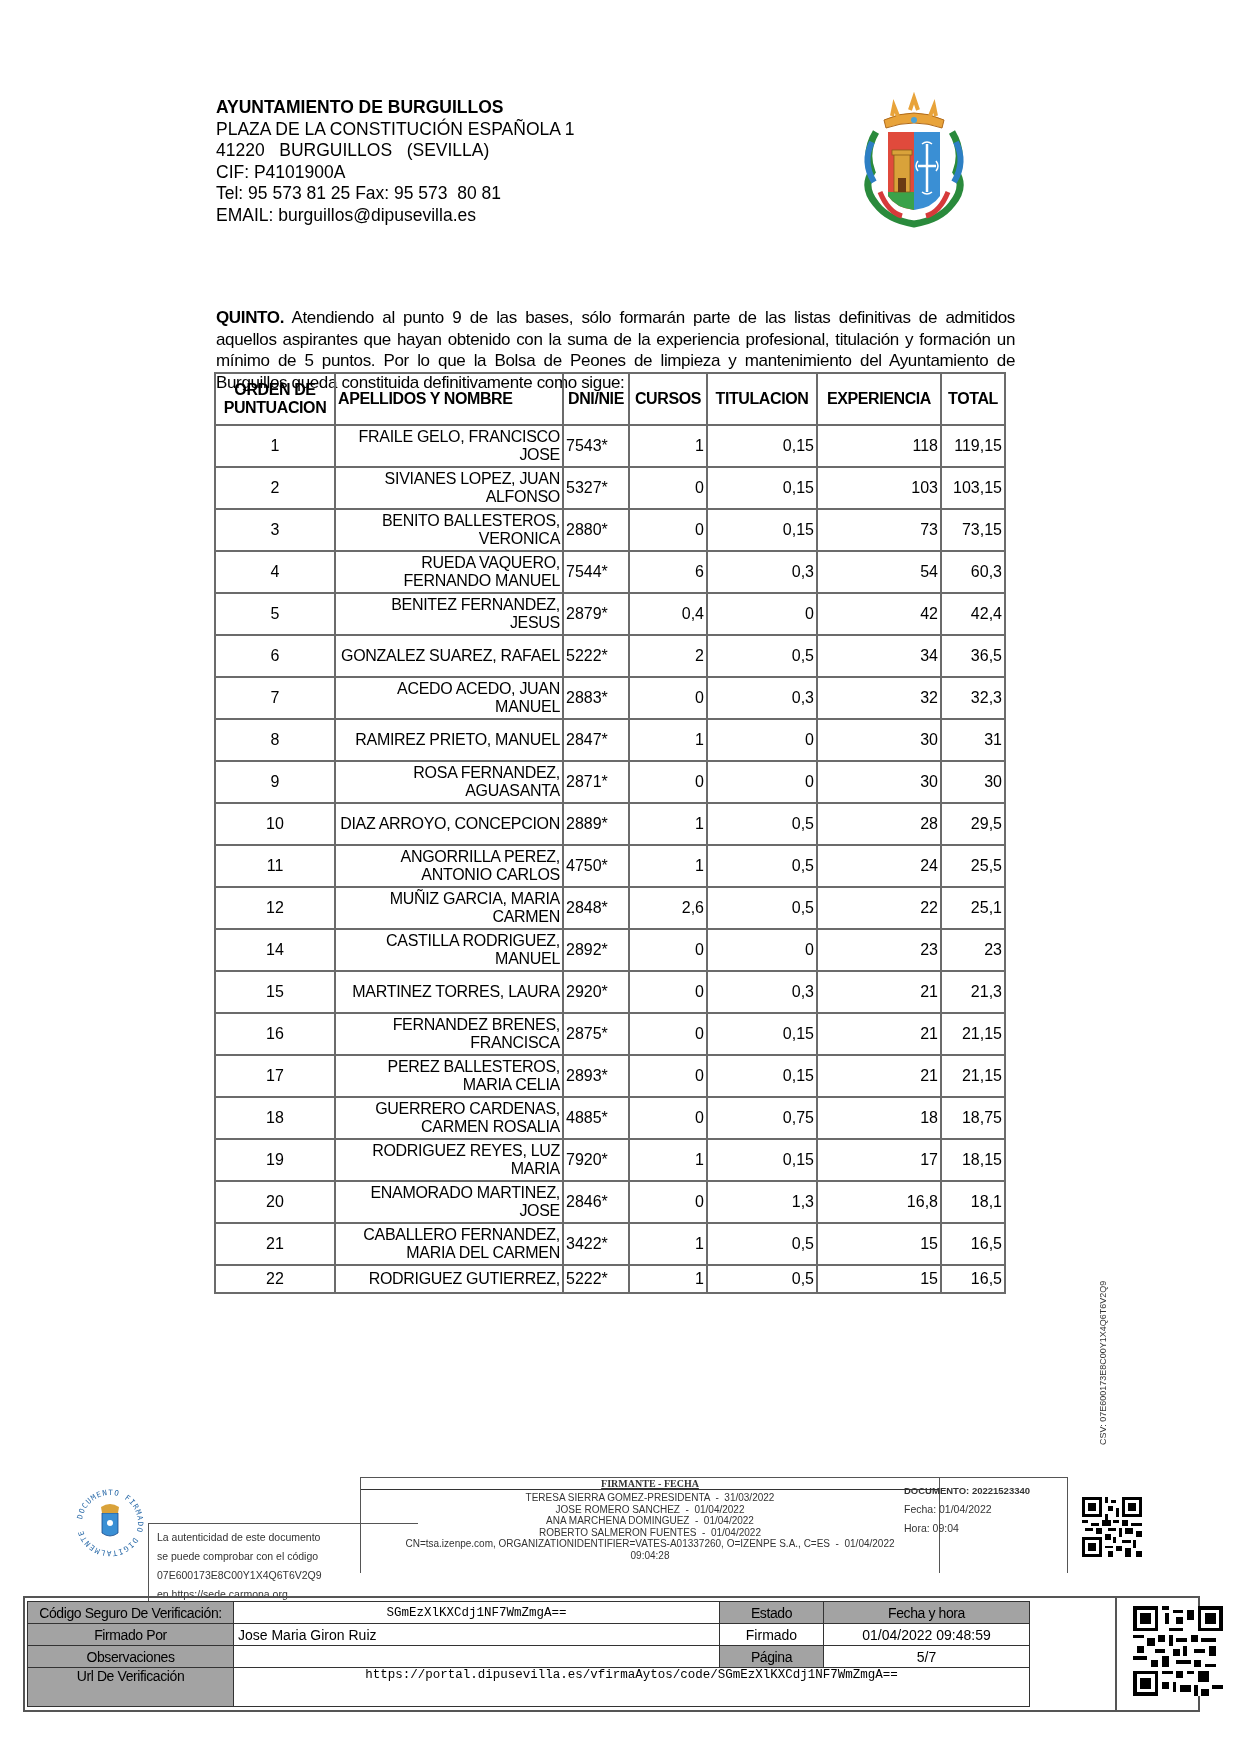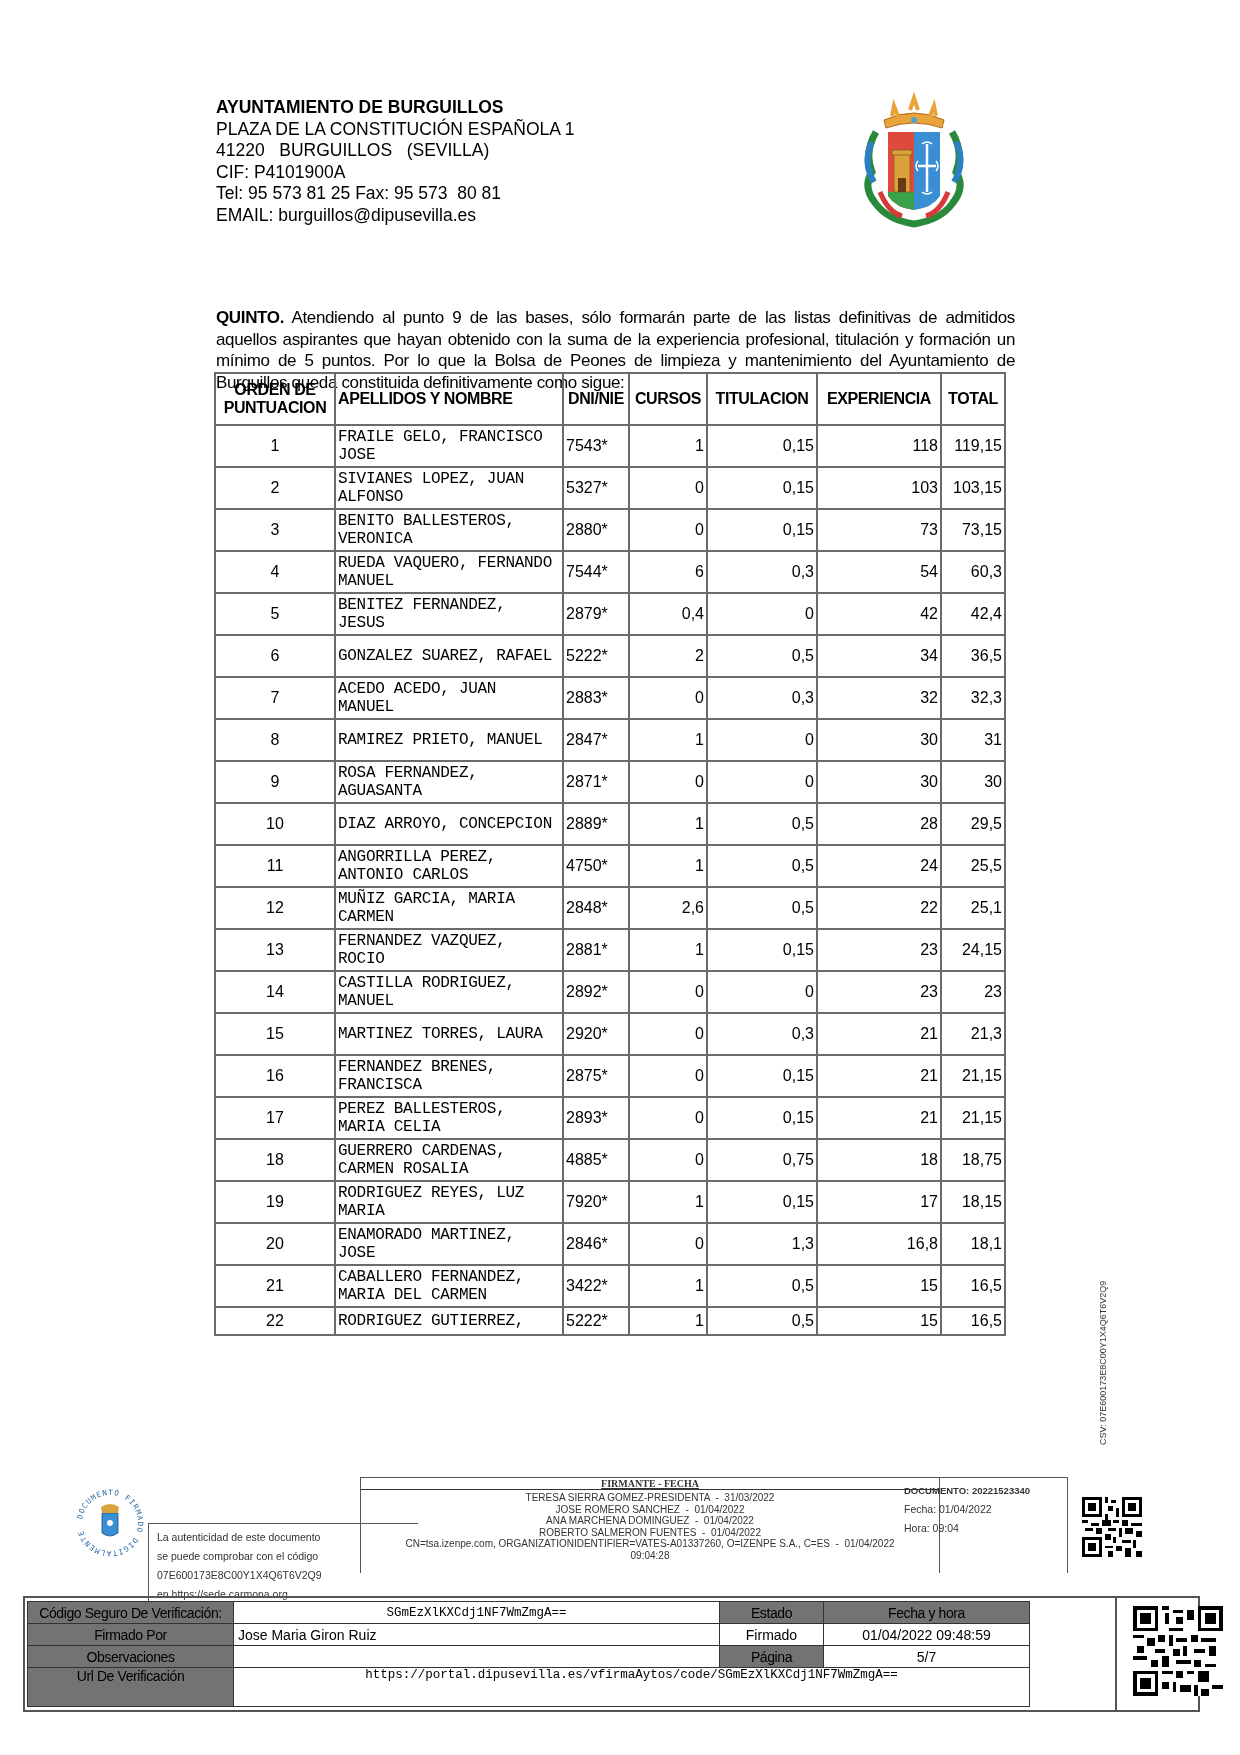--- a/index.html
+++ b/index.html
@@ -12,41 +12,41 @@
 
   .paragraph { position: absolute; left: 216px; top: 259px; width: 799px; font-family: "Liberation Sans", sans-serif; font-size: 17px; line-height: 21.5px; text-align: justify; letter-spacing: -0.35px; margin-top: 48px; }
   .paragraph b { font-weight: bold; }
 
   table.ranking { position: absolute; left: 214px; top: 372px; border-collapse: collapse; font-size: 16px; table-layout: fixed; }
   table.ranking td, table.ranking th { border: 2px solid #6b6b6b; padding: 0 2px; }
   table.ranking th { font-weight: bold; height: 50px; font-size: 16px; letter-spacing: -0.4px; }
   table.ranking th.left { text-align: left; }
   table.ranking td { height: 40px; line-height: 18px; }
   table.ranking td.num { text-align: center; }
-  table.ranking td.name { text-align: left; letter-spacing: -0.3px; font-family: Liberation Mono, monospace; }
+  table.ranking td.name { text-align: right; letter-spacing: -0.3px; }
   table.ranking td.dni { text-align: left; }
   table.ranking td.r { text-align: right; }
   table.ranking td.total { text-align: right; font-weight: normal; }
   table.ranking tr.partial td { height: 26px; }
 
   .csv { position: absolute; left: 1098px; top: 1445px; transform: rotate(-90deg); transform-origin: left top; font-size: 9px; color: #333; white-space: nowrap; }
 
   .sigblock { position: absolute; left: 70px; top: 1477px; width: 1080px; height: 100px; font-size: 10px; color: #333; }
   .seal { position: absolute; left: 0; top: 6px; width: 80px; height: 80px; }
   .auth { position: absolute; left: 78px; top: 0; width: 270px; height: 96px; border-left: 1px solid #555; border-top: 1px solid #555; padding: 4px 0 0 8px; box-sizing: border-box; line-height: 19px; font-size: 10.5px; margin-top: 46px; }
   .signers { position: absolute; left: 290px; top: 0; width: 580px; height: 96px; border: 1px solid #555; border-bottom: none; box-sizing: border-box; text-align: center; font-size: 10px; line-height: 11.5px; }
   .signers .hd { font-weight: bold; border-bottom: 1px solid #333; height: 11px; line-height: 11px; text-decoration: underline; font-family: Liberation Serif, serif; }
   .docinfo { position: absolute; left: 828px; top: 0; width: 170px; height: 96px; border: 1px solid #555; border-left: none; border-bottom: none; box-sizing: border-box; padding: 3px 0 0 6px; font-size: 10.5px; line-height: 19px; }
   .docinfo .docno { font-weight: bold; font-size: 9.5px; }
   .qr-small { position: absolute; left: 1012px; top: 20px; width: 60px; height: 60px; }
 
   .verif { position: absolute; left: 23px; top: 1596px; width: 1177px; height: 116px; border: 2px solid #555; box-sizing: border-box; }
   .verif table { position: absolute; left: 2px; top: 3px; border-collapse: collapse; font-size: 14px; table-layout: fixed; }
   .verif td { border: 1.5px solid #333; height: 21px; padding: 0 4px; }
-  .verif td.lbl { background: #737373; text-align: center; letter-spacing: -0.4px; }
+  .verif td.lbl { background: #a3a3a3; text-align: center; letter-spacing: -0.4px; }
   .verif td.mono { font-family: "Liberation Mono", monospace; font-size: 12.5px; text-align: center; }
   .verif td.c { text-align: center; }
   .qr-big { position: absolute; left: 1108px; top: 8px; width: 90px; height: 90px; }
   .verif .qrcell { position: absolute; left: 1090px; top: 0; width: 85px; height: 112px; border-left: 2px solid #555; }
 </style>
 </head>
 <body>
 
 <div class="header">
   <div class="org">AYUNTAMIENTO DE BURGUILLOS</div>
@@ -203,29 +203,20 @@
         <td class="total">25,5</td>
       </tr>
       <tr>
         <td class="num">12</td>
         <td class="name">MUÑIZ GARCIA, MARIA CARMEN</td>
         <td class="dni">2848*</td>
         <td class="r">2,6</td>
         <td class="r">0,5</td>
         <td class="r">22</td>
         <td class="total">25,1</td>
-      </tr>
-      <tr>
-        <td class="num">13</td>
-        <td class="name">FERNANDEZ VAZQUEZ, ROCIO</td>
-        <td class="dni">2881*</td>
-        <td class="r">1</td>
-        <td class="r">0,15</td>
-        <td class="r">23</td>
-        <td class="total">24,15</td>
       </tr>
       <tr>
         <td class="num">14</td>
         <td class="name">CASTILLA RODRIGUEZ, MANUEL</td>
         <td class="dni">2892*</td>
         <td class="r">0</td>
         <td class="r">0</td>
         <td class="r">23</td>
         <td class="total">23</td>
       </tr>

